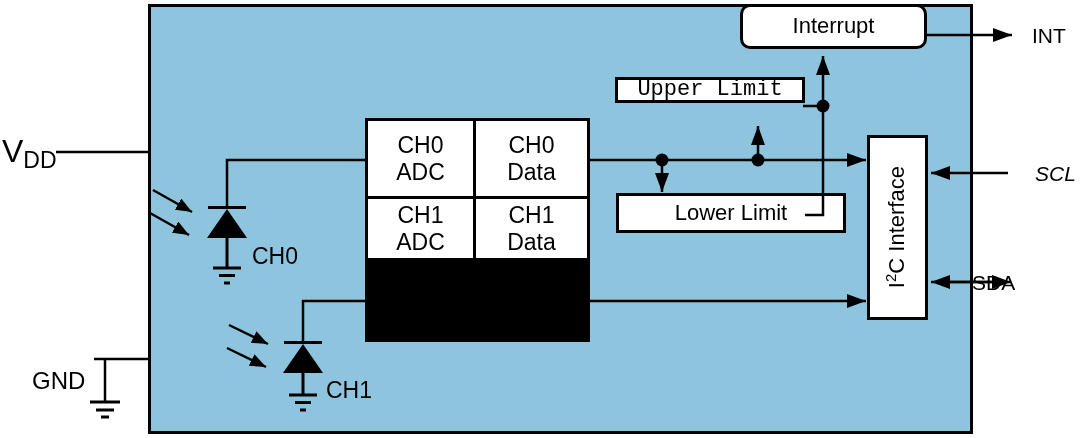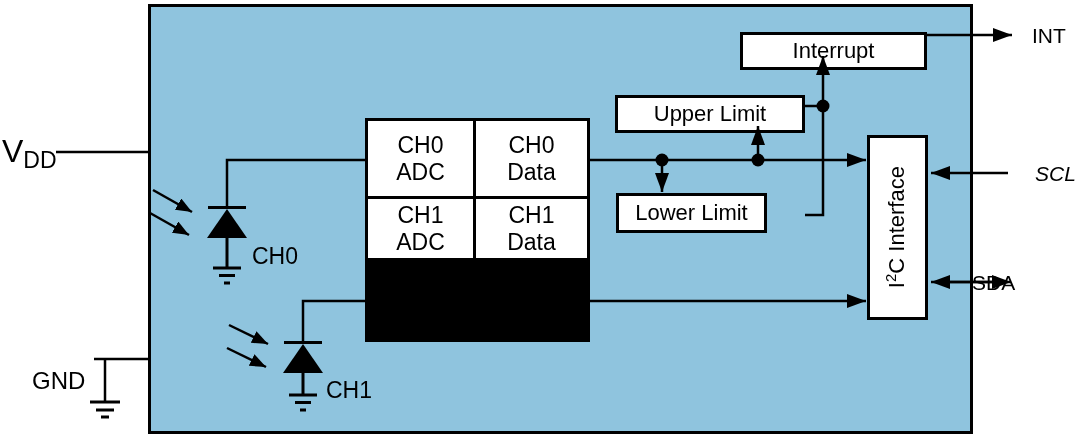--- a/index.html
+++ b/index.html
@@ -31,23 +31,23 @@
     background: #fff;
     border: 3px solid #000;
     box-sizing: border-box;
     display: flex;
     align-items: center;
     justify-content: center;
     font-size: 22px;
     line-height: 1.1;
     white-space: nowrap;
   }
-  #interrupt-box { left: 740px; top: 32px;  width: 187px; height: 38px; }
-  #upper-limit-box { left: 615px; top: 95px;  width: 190px; height: 38px; }
-  #lower-limit-box { left: 616px; top: 193px; width: 151px; height: 40px; }
+  #interrupt-box { left: 740px; top: 4px;  width: 187px; height: 45px; border-radius: 10px; }
+  #upper-limit-box { left: 615px; top: 77px;  width: 190px; height: 26px; font-family: Liberation Mono, monospace; }
+  #lower-limit-box { left: 616px; top: 193px; width: 230px; height: 40px; }
   #i2c-box { left: 867px; top: 135px; width: 61px; height: 185px; }
   #i2c-box .rot { transform: rotate(-90deg); white-space: nowrap; font-size: 22px; }
   sup.s2 { font-size: 0.68em; vertical-align: 0.5em; line-height: 0; }
 
   #block-grid {
     position: absolute;
     left: 365px; top: 118px;
     width: 225px; height: 224px;
     background: #000;
     display: grid;

